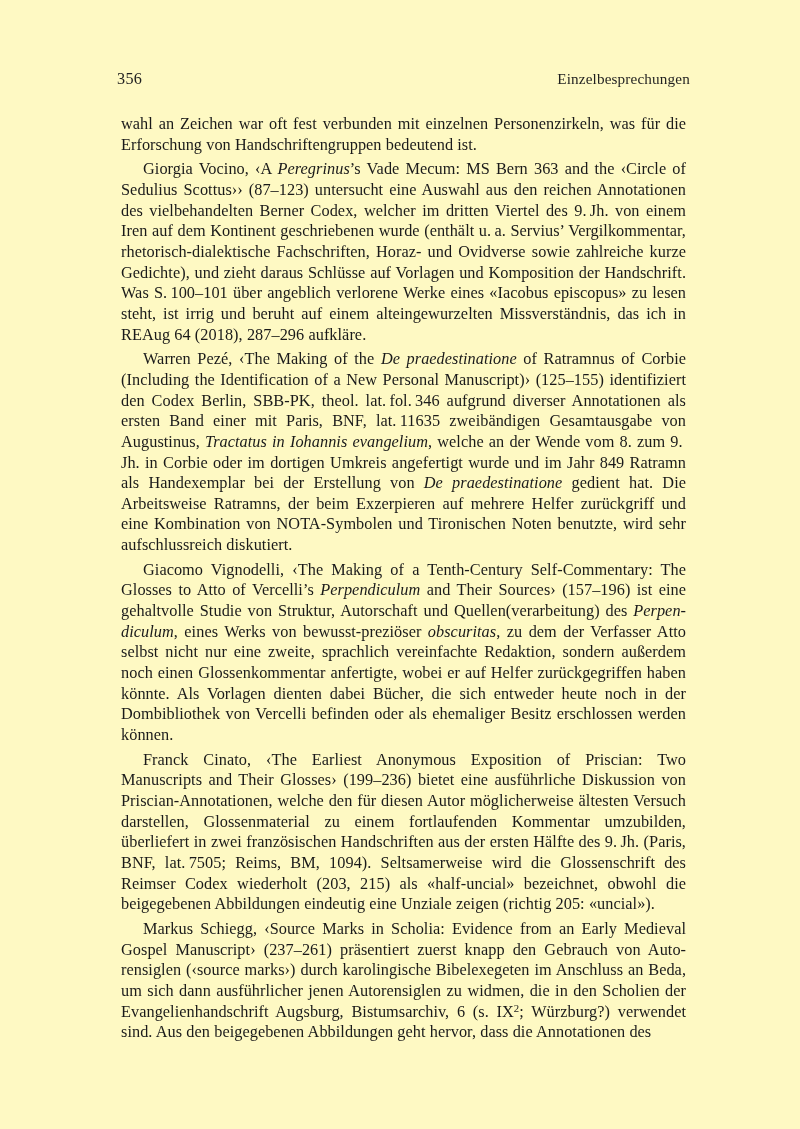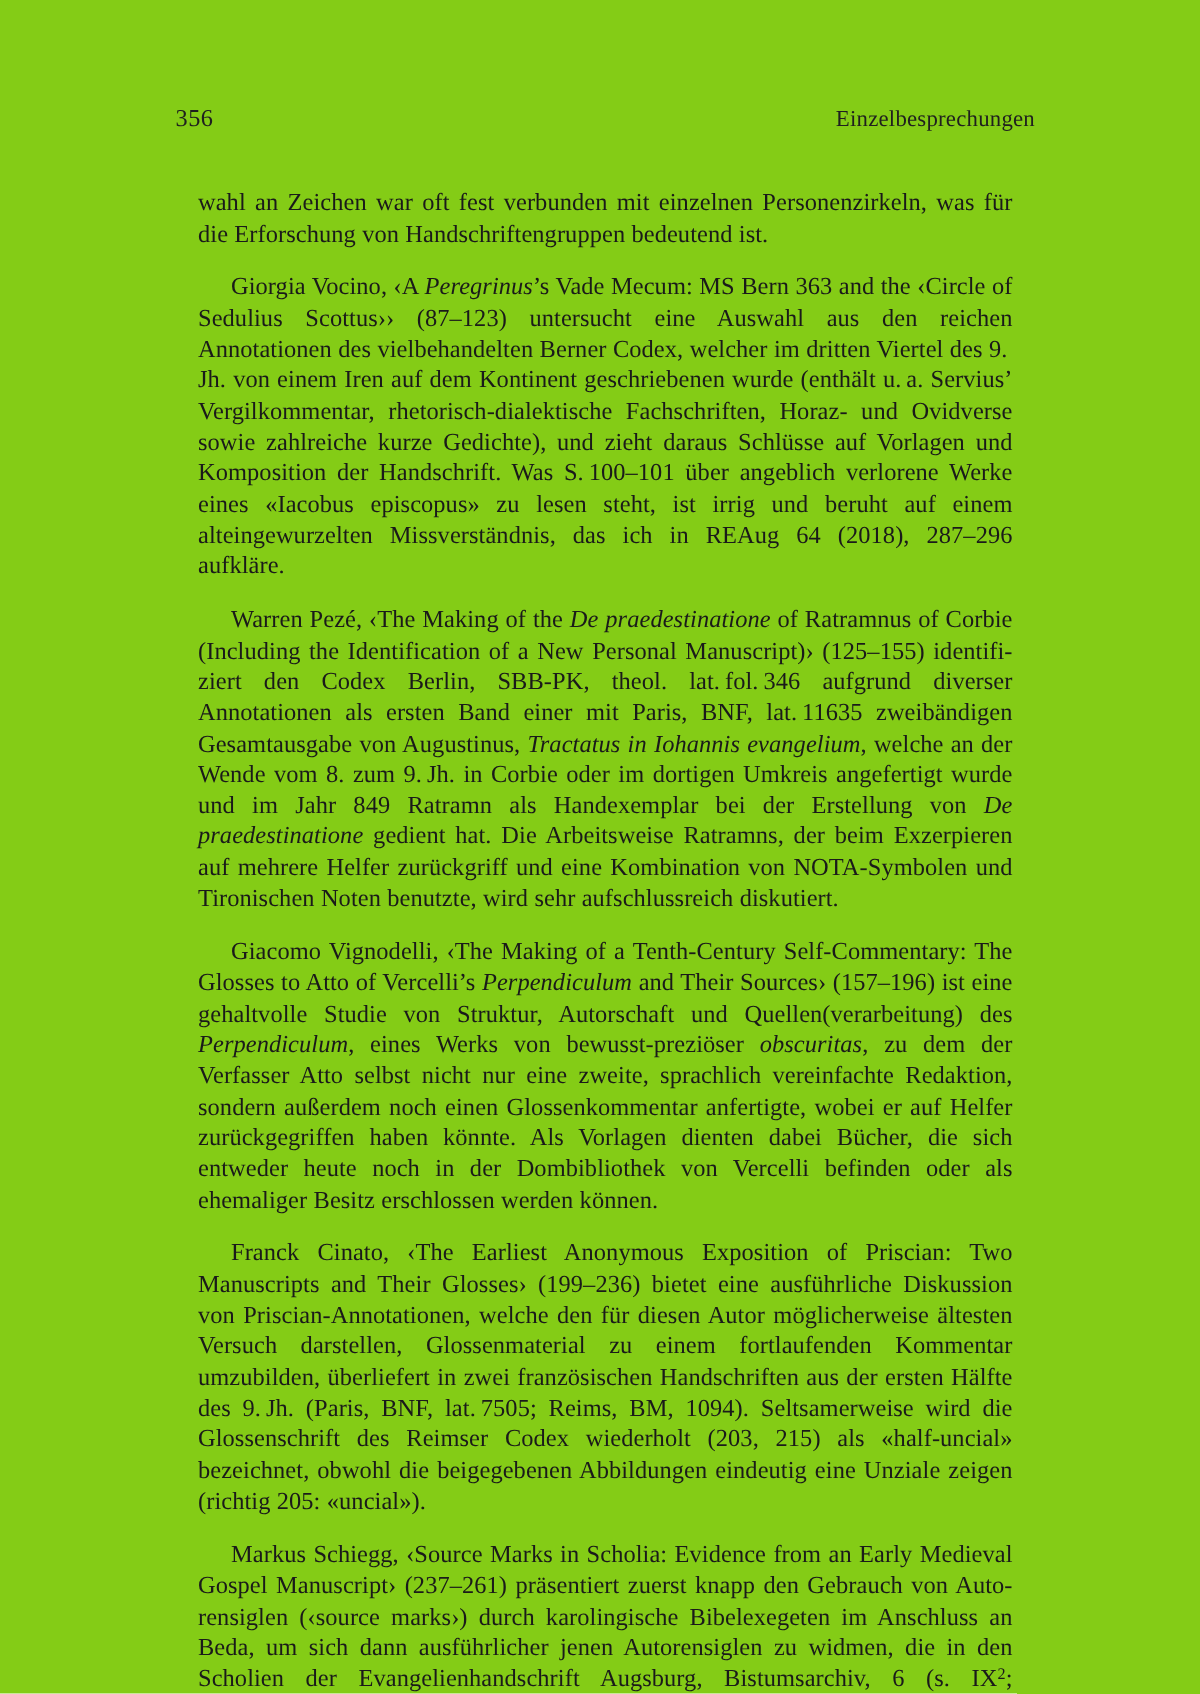--- a/index.html
+++ b/index.html
@@ -13,21 +13,21 @@
     height: 1129px;
     font-family: "Liberation Serif", "DejaVu Serif", serif;
     color: #1a1a1a;
     -webkit-font-smoothing: antialiased;
   }
 
   .page {
     position: relative;
     width: 800px;
     height: 1129px;
-    background: #84cc16;
+    background: #fef9c3;
     box-sizing: border-box;
   }
 
   
   .running-head {
     position: absolute;
     left: 117px;
     top: 70px;
     width: 573px;
     display: flex;
@@ -49,21 +49,21 @@
 
   
   .text-block {
     position: absolute;
     left: 117px;
     top: 110px;
     width: 573px;
   }
 
   p.para {
-    margin: 15px;
+    margin: 4px;
     padding: 0;
     font-size: 16.3px;
     line-height: 20.65px;
     text-align: justify;
     text-justify: inter-word;
     hyphens: manual;
     -webkit-hyphens: manual;
     letter-spacing: 0.003em;
     word-spacing: 0.005em;
   }

